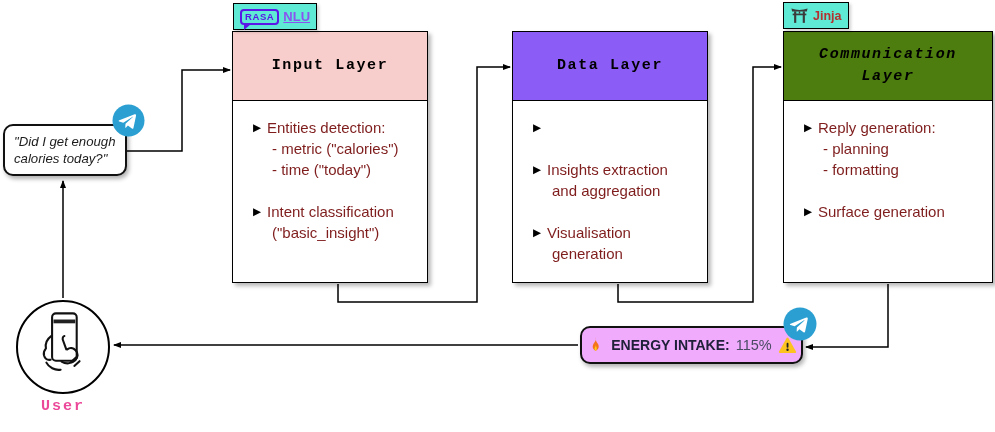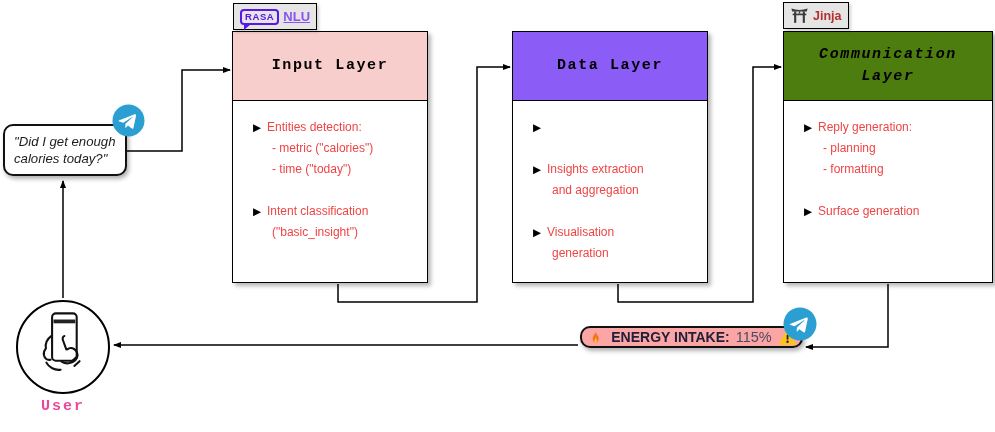--- a/index.html
+++ b/index.html
@@ -13,43 +13,43 @@
   .layer{position:absolute;top:31px;width:196px;height:252px;background:#fff;
          border:1.6px solid #000;box-sizing:border-box;box-shadow:3px 3px 4px rgba(0,0,0,.28);}
   .layer-header{height:69px;border-bottom:1.6px solid #000;display:flex;align-items:center;
                 justify-content:center;text-align:center;padding:0 12px;box-sizing:border-box;}
   .layer-title{margin:0;font-family:"Liberation Mono",monospace;font-weight:bold;
                font-size:15px;line-height:1.45;letter-spacing:1.6px;color:#000;}
   .layer-body{padding:16px 6px 0 20px;}
   .bullet{display:flex;margin-bottom:21px;}
   .marker{flex:none;width:14px;font-size:10.5px;line-height:21px;color:#000;
           font-family:"DejaVu Sans",sans-serif;}
-  .btext{font-size:12px;line-height:21px;color:#ef4444;}
+  .btext{font-size:15px;line-height:21px;color:#7f1d1d;}
   .sub{margin-left:5px;}
 
   
-  .badge{position:absolute;height:27px;background:#e5e5e5;border:1.6px solid #000;
+  .badge{position:absolute;height:27px;background:#5eead4;border:1.6px solid #000;
          box-sizing:border-box;display:flex;align-items:center;gap:4px;padding:12px 6px;
          box-shadow:2px 2px 3px rgba(0,0,0,.18);z-index:4;}
   .rasa-logo{position:relative;display:inline-flex;}
   .rasa-box{font-weight:bold;font-size:9.5px;letter-spacing:.6px;color:#5b16e8;
             border:2px solid #5b16e8;border-radius:4px;padding:0px 3px;line-height:12px;}
   .rasa-tail{position:absolute;left:4px;bottom:-5px;}
   .nlu-text{font-size:13px;font-weight:bold;color:#8a52f0;text-decoration:underline;}
   .jinja-text{font-size:12.5px;font-weight:bold;color:#b43131;}
 
   
   .speech-bubble{position:absolute;left:3px;top:124px;width:124px;height:52px;background:#fff;
                  border:2.5px solid #111;border-radius:10px;box-sizing:border-box;
                  display:flex;align-items:center;padding:0 9px;
                  box-shadow:2px 3px 4px rgba(0,0,0,.3);z-index:2;}
   .speech-text{font-style:italic;font-size:13.2px;line-height:17px;color:#1c1c1c;}
 
   
-  .energy-bubble{position:absolute;left:580px;top:326px;width:223px;height:22px;background:#fca5a5;
+  .energy-bubble{position:absolute;left:580px;top:326px;width:223px;height:38px;background:#f0abfc;
                  border:2.5px solid #111;border-radius:10px;box-sizing:border-box;
                  display:flex;align-items:center;justify-content:center;gap:6px;
                  box-shadow:2px 3px 4px rgba(0,0,0,.3);z-index:2;}
   .energy-label{font-weight:bold;font-size:14px;color:#20203a;}
   .energy-value{font-size:14.5px;color:#4a4a63;}
 
   .tg-icon{position:absolute;z-index:5;line-height:0;}
 
   
   .user-circle{position:absolute;left:16px;top:300px;width:94px;height:94px;background:#fff;

